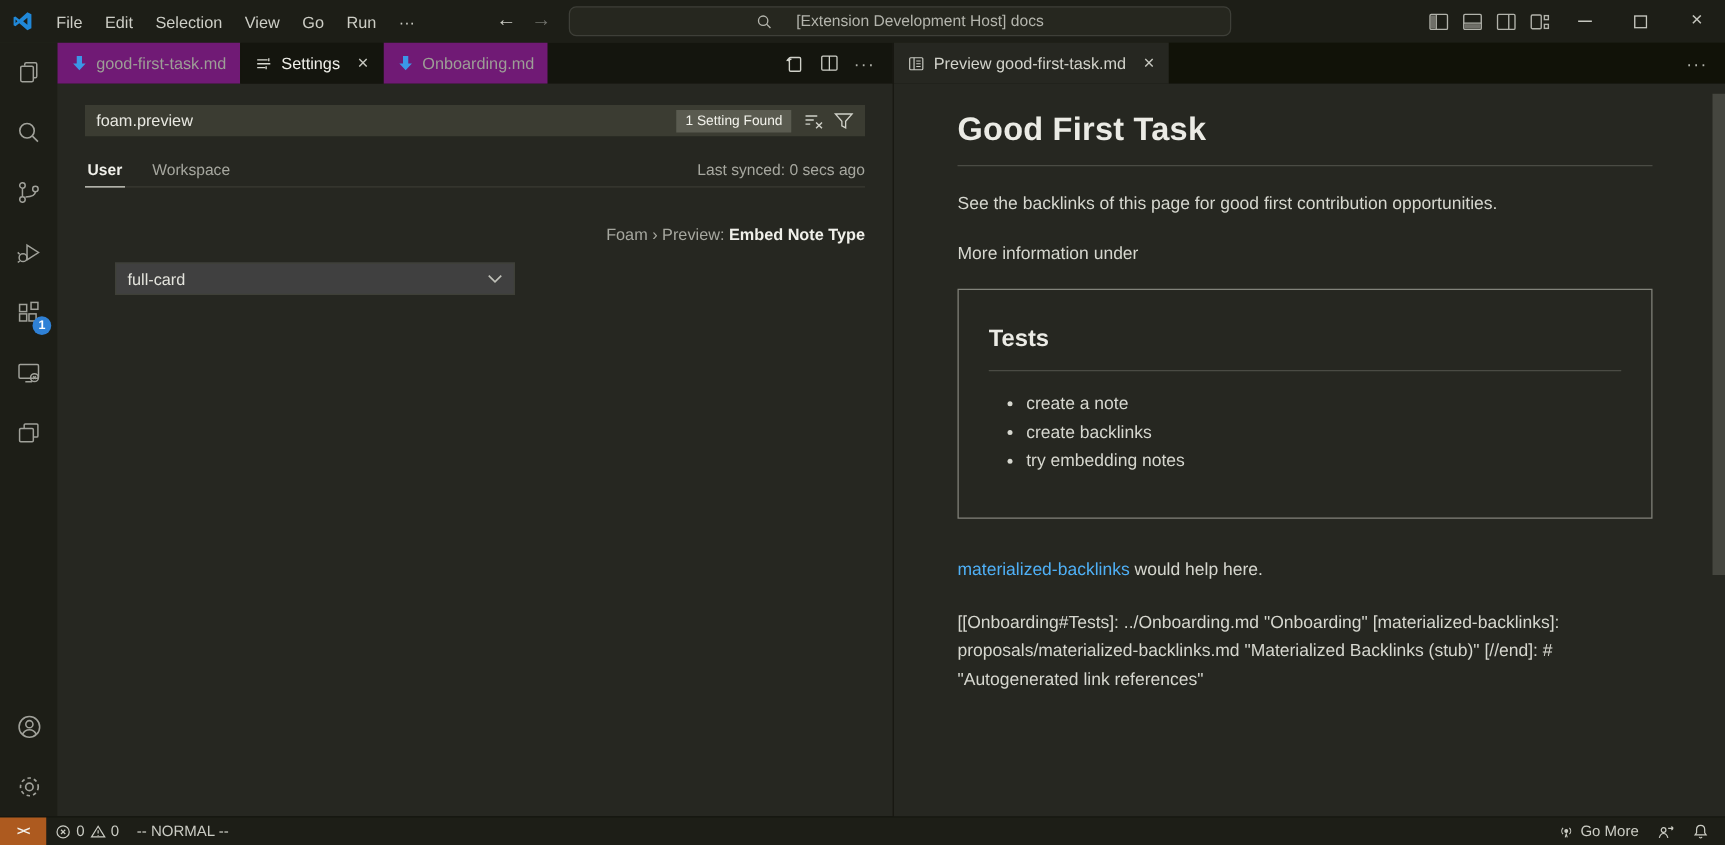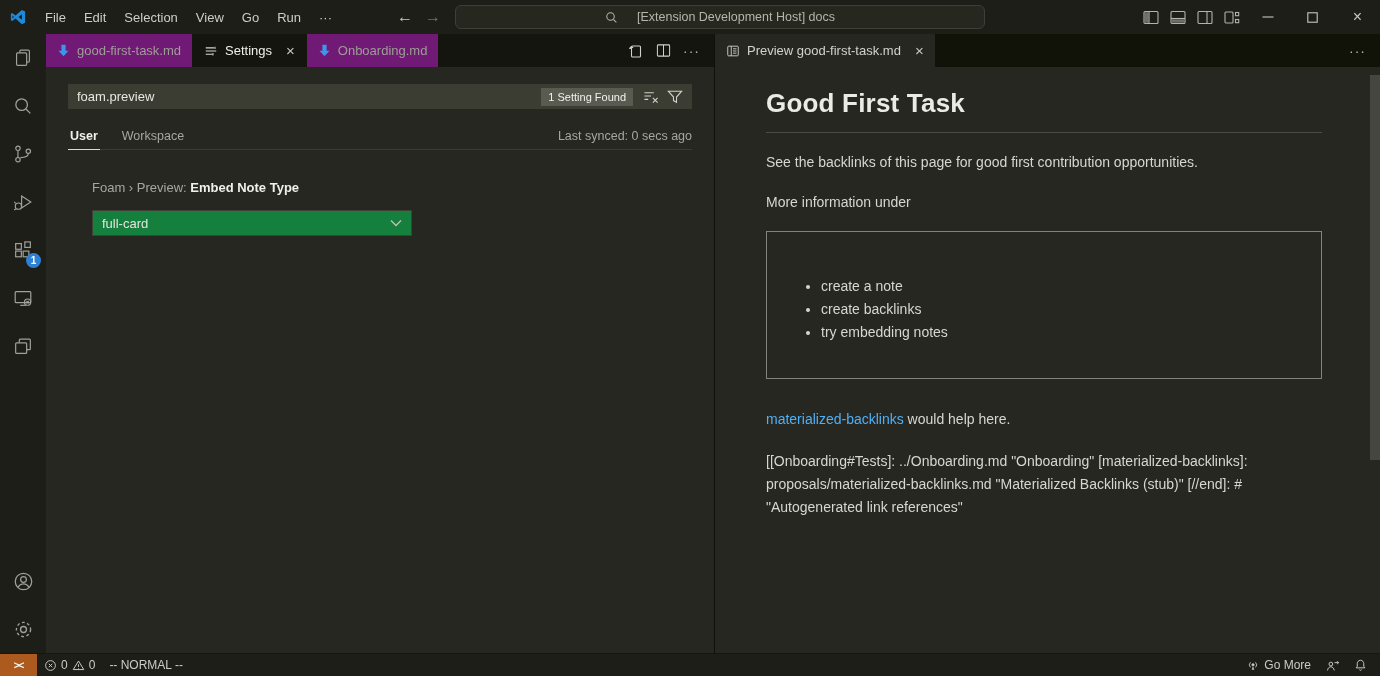--- a/index.html
+++ b/index.html
@@ -52,24 +52,24 @@
   .settings { flex:1; background:#262721; padding:17px 22px 0; color:#d7d8d0; }
   .search-row { display:flex; align-items:center; height:25px; background:#3b3c32; padding:0 5px 0 9px; }
   .search-input { flex:1; background:transparent; border:none; outline:none; color:#e8e8e1;
                   font-size:13px; font-family:"Liberation Sans", sans-serif; }
   .found-badge { background:#5a5b50; color:#f2f2eb; font-size:11px; padding:3px 7px; margin-right:6px; }
   .mini-btn { width:24px; height:22px; display:flex; align-items:center; justify-content:center; color:#d0d1c9; }
   .scope-row { margin-top:14px; display:flex; align-items:flex-end; border-bottom:1px solid #3a3b33; height:27px; }
   .scope { font-size:12.5px; color:#a6a79f; padding:0 2px 6px; margin-right:20px; }
   .scope-active { color:#f0f0ea; border-bottom:1px solid #d9dad2; margin-bottom:-1px;font-weight:bold; }
   .sync { margin-left:auto; color:#a6a79f; font-size:12.5px; padding-bottom:6px; }
-  .setting { margin:30px 0 0 24px; }
+  .setting { margin:30px 0 0 24px;text-align:right; }
   .setting-title { font-size:13px; color:#a6a79f; }
   .setting-name { color:#f0f0ea; font-weight:bold; }
-  .select { margin-top:15px; width:320px; height:26px; background:#15803d; border:1px solid #3f4038;
+  .select { margin-top:15px; width:320px; height:26px; background:#404040; border:1px solid #3f4038;
             display:flex; align-items:center; padding:0 9px; color:#e4e4dd; font-size:13px; }
   .select .chev { margin-left:auto; color:#c0c1b9; }
 
   
   .preview { flex:1; background:#262721; color:#d6d7cf; font-size:14px; position:relative; overflow:hidden; }
   .preview-content { padding:21px 58px 0 51px; }
   .md-h1 { font-size:26px; font-weight:600; color:#ebebe5; padding-bottom:13px;
            border-bottom:1px solid #4a4b44; letter-spacing:.2px; }
   .md-p1 { margin-top:21px; }
   .md-p2 { margin-top:24px; }
@@ -327,20 +327,21 @@
         </div>
       </div>
 
       <div class="preview">
         <div class="preview-content">
           <h1 class="md-h1">Good First Task</h1>
           <p class="md-p1">See the backlinks of this page for good first contribution opportunities.</p>
           <p class="md-p2">More information under</p>
 
           <div class="embed-card">
+            <h2 class="md-h2">Tests</h2>
             <ul>
               <li>create a note</li>
               <li>create backlinks</li>
               <li>try embedding notes</li>
             </ul>
           </div>
 
           <p class="md-link-p">
             <a class="md-link" href="#">materialized-backlinks</a><span> would help here.</span>
           </p>

